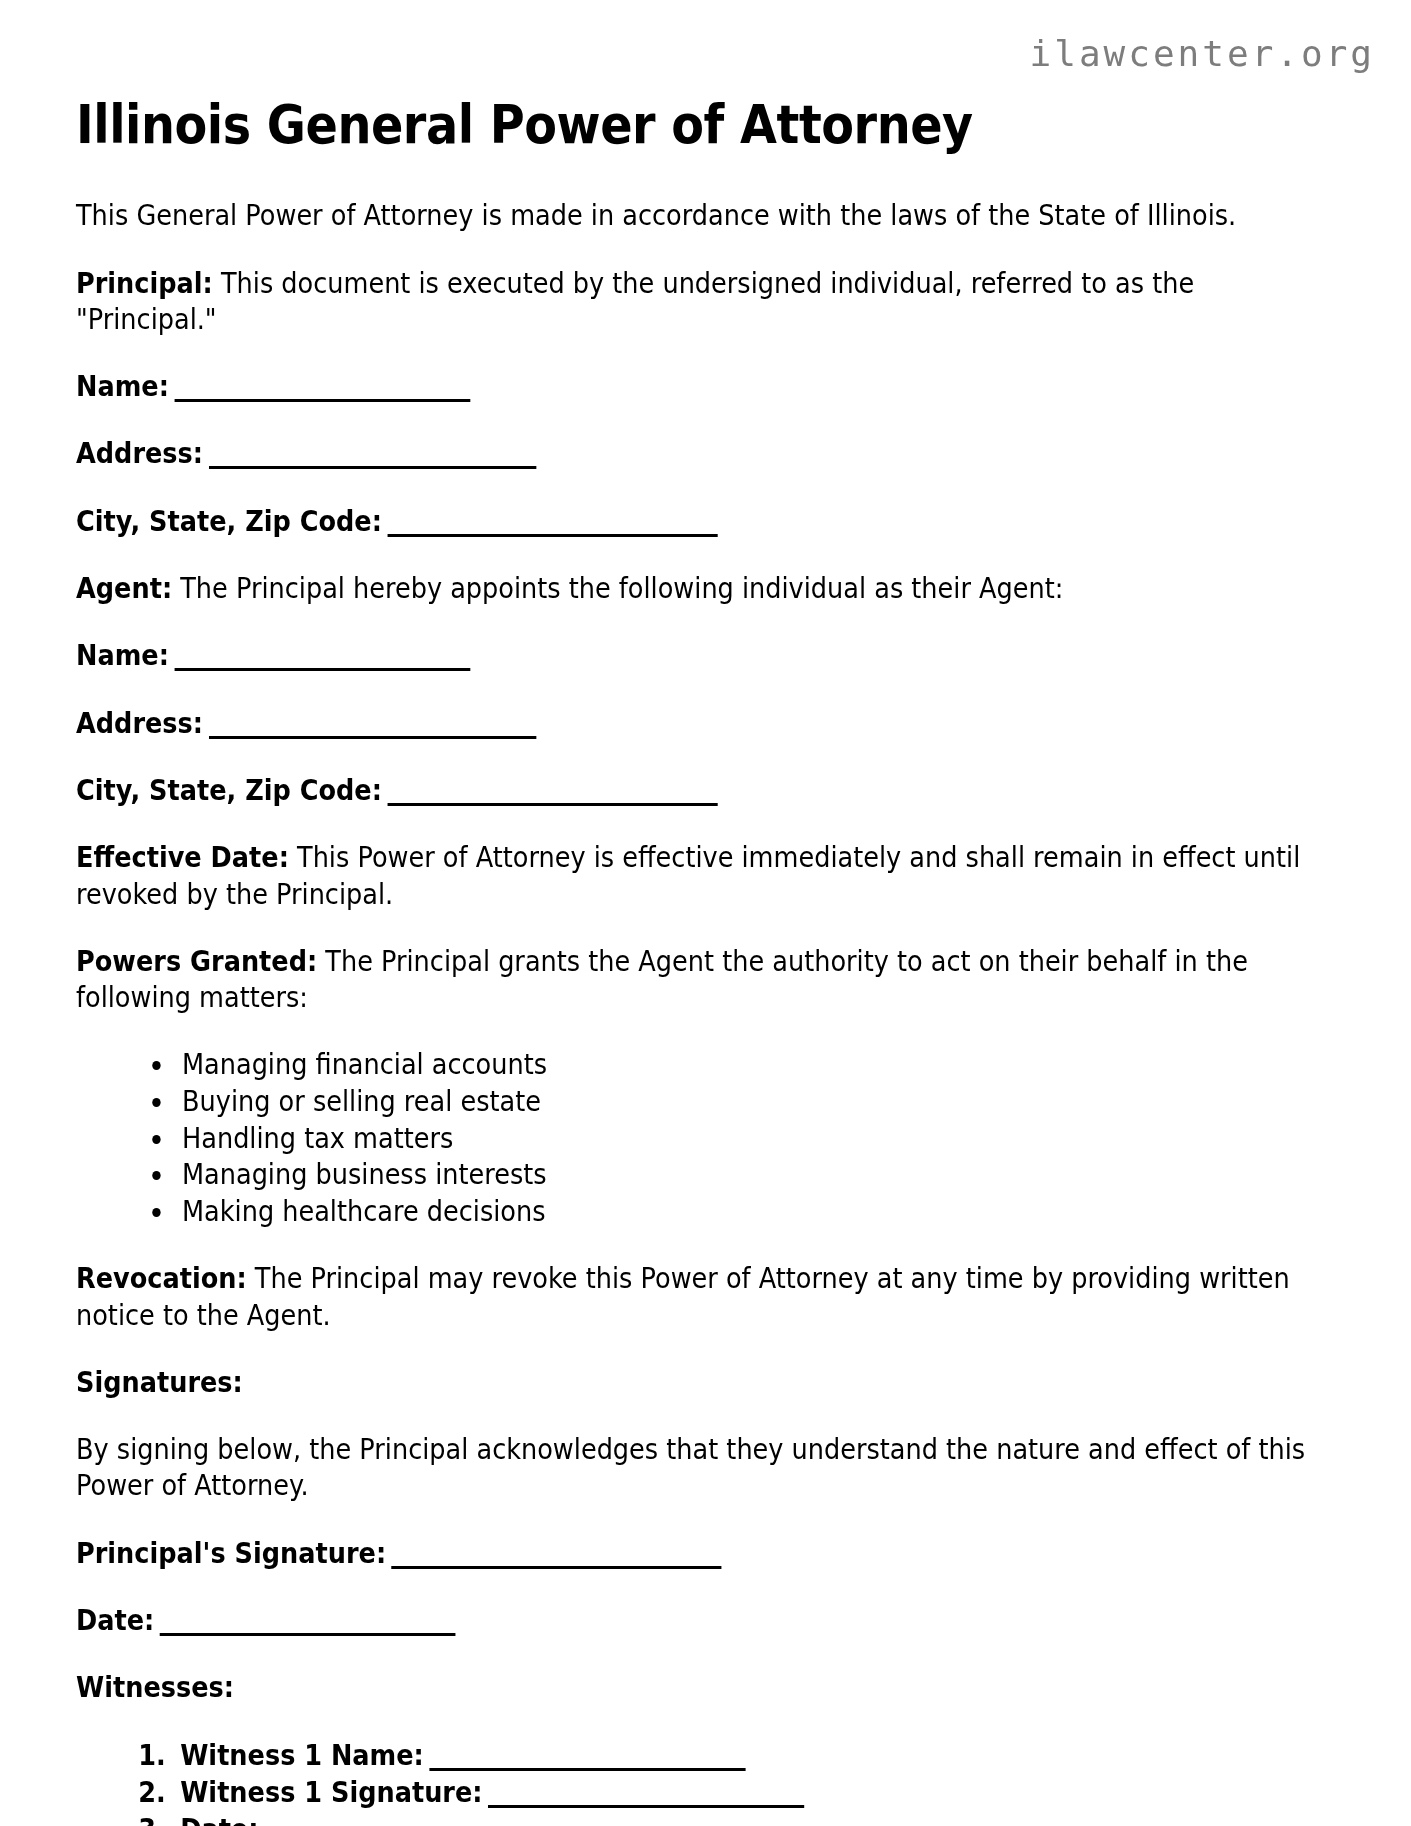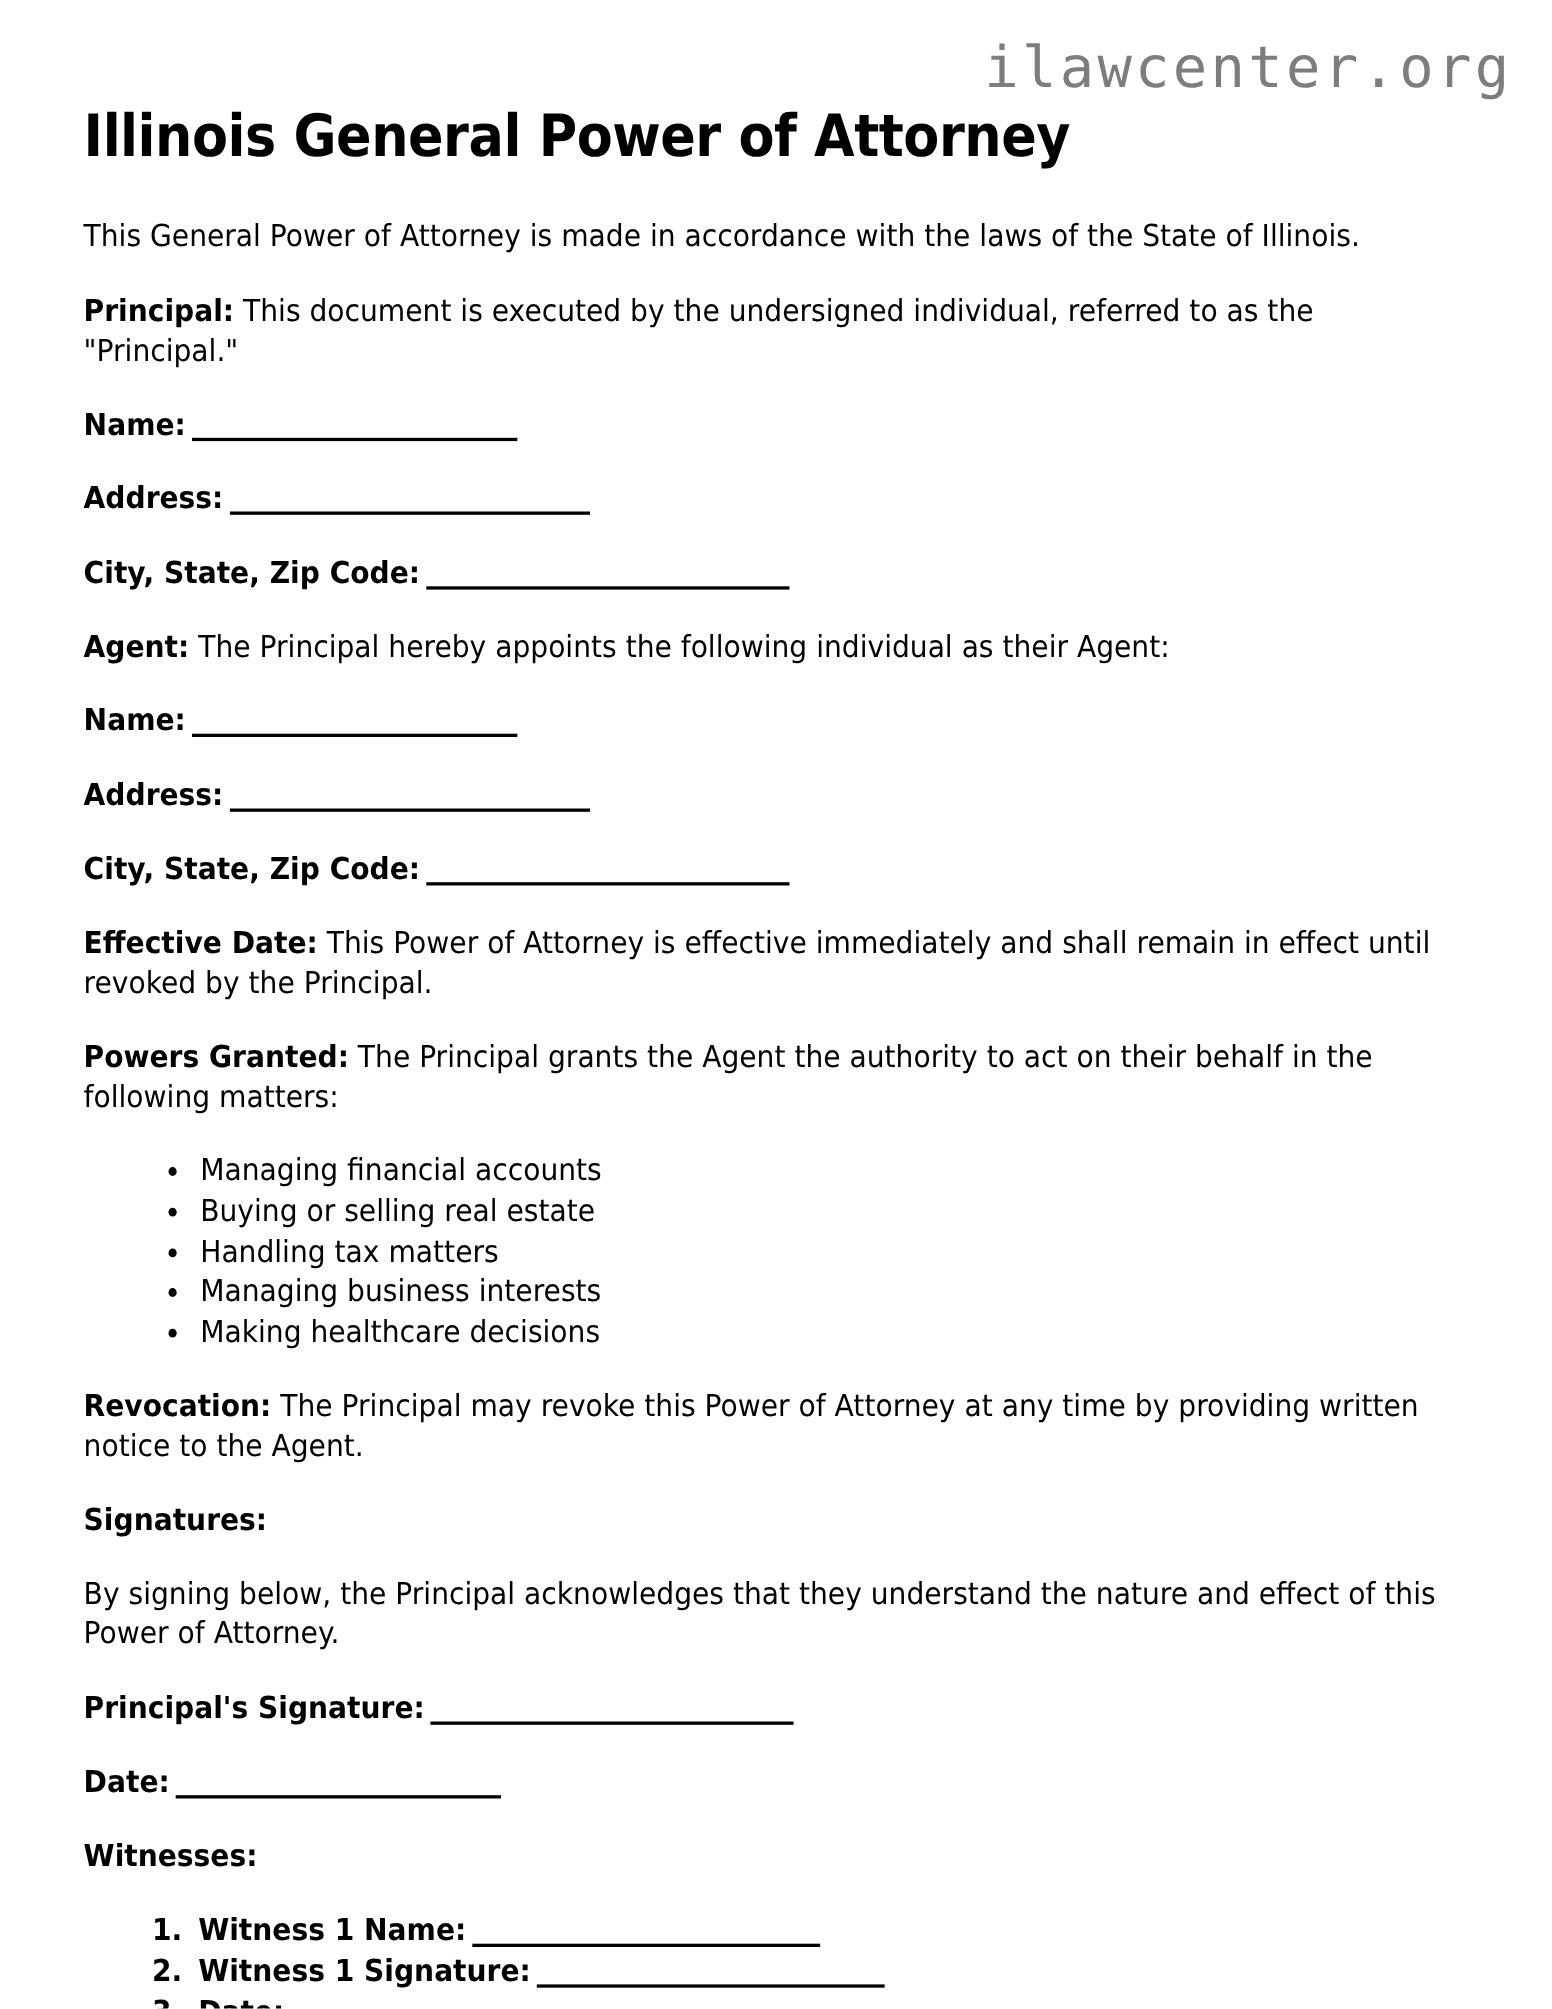--- a/index.html
+++ b/index.html
@@ -23,21 +23,21 @@
     height: 1826px;
     padding: 0;
   }
 
   
   .watermark {
     position: absolute;
     top: 36px;
     right: 36px;
     font-family: "DejaVu Sans Mono", "Liberation Mono", monospace;
-    font-size: 52px;
+    font-size: 36px;
     letter-spacing: 3px;
     color: #7d7d7d;
     white-space: nowrap;
     line-height: 1;
   }
 
   
   .content {
     position: absolute;
     left: 76px;

